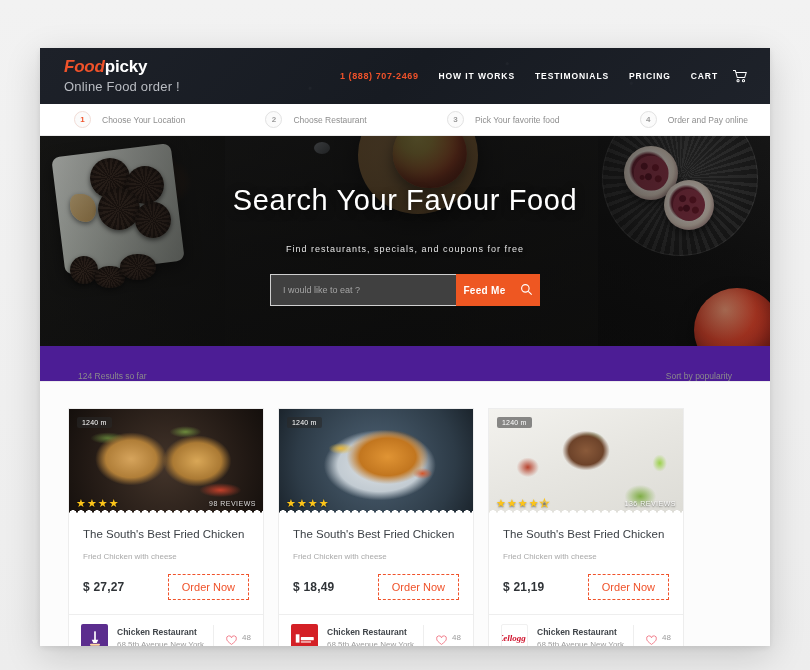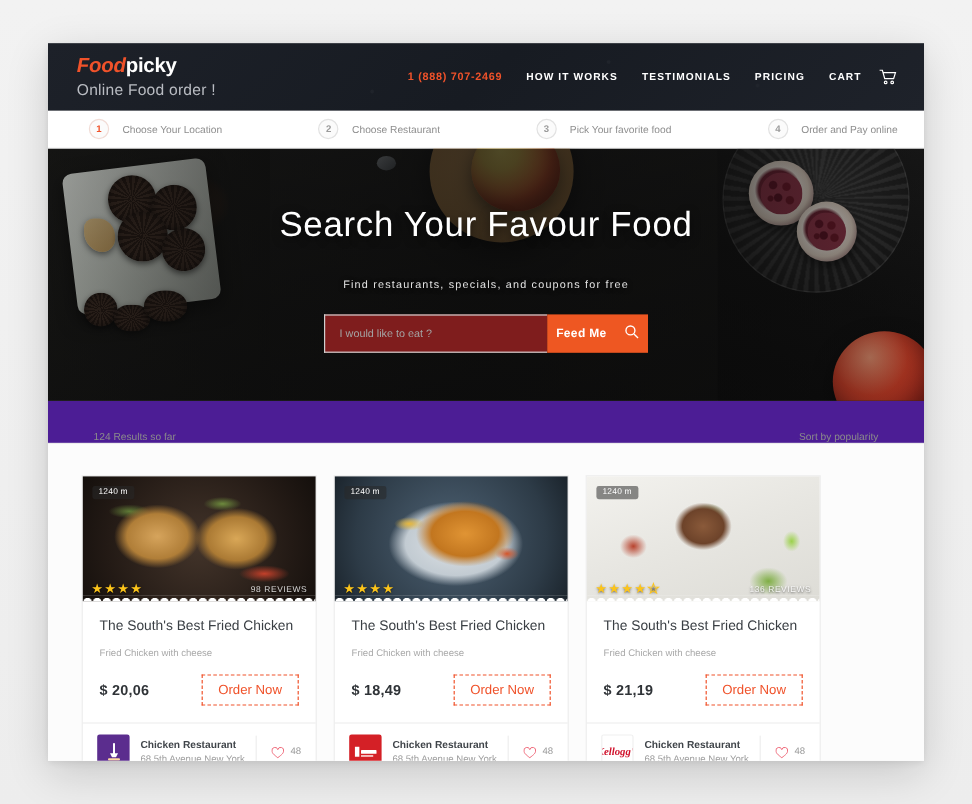--- a/index.html
+++ b/index.html
@@ -7,21 +7,21 @@
     width: 810px; height: 670px;
     background: #f0f0f0;
     font-family: "Liberation Sans", sans-serif;
     overflow: hidden;
   }
   .page-bg {
     position: absolute; left: 0; top: 0; width: 810px; height: 670px;
     background: linear-gradient(180deg,#f2f2f2 0%,#ededed 100%);
   }
   .browser-window {
-    position: absolute; left: 40px; top: 36px;
+    position: absolute; left: 40px; top: 48px;
     width: 730px; height: 598px;
     background: #ffffff;
     box-shadow: 0 10px 34px rgba(0,0,0,0.16), 0 2px 6px rgba(0,0,0,0.08);
     overflow: hidden;
   }
 
   
   .site-header {
     position: relative;
     height: 56px;
@@ -179,21 +179,21 @@
     font-size: 29px; color: #ffffff; letter-spacing: 0.6px; font-weight: normal;
     text-shadow: 0 2px 8px rgba(0,0,0,0.6);
   }
   .hero-sub {
     margin-top: 27px; font-size: 9px; color: #e4e4e4; letter-spacing: 1px;
     text-shadow: 0 1px 4px rgba(0,0,0,0.7);
   }
   .search-row { margin-top: 20px; display: flex; align-items: stretch; }
   .search-input {
     width: 186px; height: 32px;
-    background: #7f1d1d; border: 1px solid #cfcfcf; border-right: none;
+    background: #404040; border: 1px solid #cfcfcf; border-right: none;
     font-size: 9px; color: #9d9d9d; padding: 0 12px;
     font-family: "Liberation Sans", sans-serif;
     outline: none;
   }
   .search-input::placeholder { color: #a4a4a4; }
   .feed-btn {
     width: 84px; height: 32px; border: none; cursor: pointer;
     background: #ee5722; color: #ffffff;
     font-size: 10px; font-weight: bold; letter-spacing: 0.3px;
     font-family: "Liberation Sans", sans-serif;
@@ -437,21 +437,21 @@
             <span class="star">★</span>
           </span>
           <span class="reviews">98 REVIEWS</span>
         </div>
         <div class="zigzag"></div>
       </div>
       <div class="card-body">
         <div class="card-title">The South's Best Fried Chicken</div>
         <div class="card-desc">Fried Chicken with cheese</div>
         <div class="price-row">
-          <span class="price">$ 20,06</span>
+          <span class="price">$ 27,27</span>
           <button class="order-btn">Order Now</button>
         </div>
       </div>
       <div class="card-footer">
         <span class="rest-logo logo-purple">
           <svg viewBox="0 0 24 24" width="20" height="20">
             <rect x="11" y="4" width="2" height="11" fill="#ffffff"></rect>
             <path d="M8 14 h8 l-2 4 h-4 z" fill="#ffffff"></path>
             <rect x="6" y="19" width="12" height="2.2" rx="1" fill="#ffd9a0"></rect>
           </svg>

